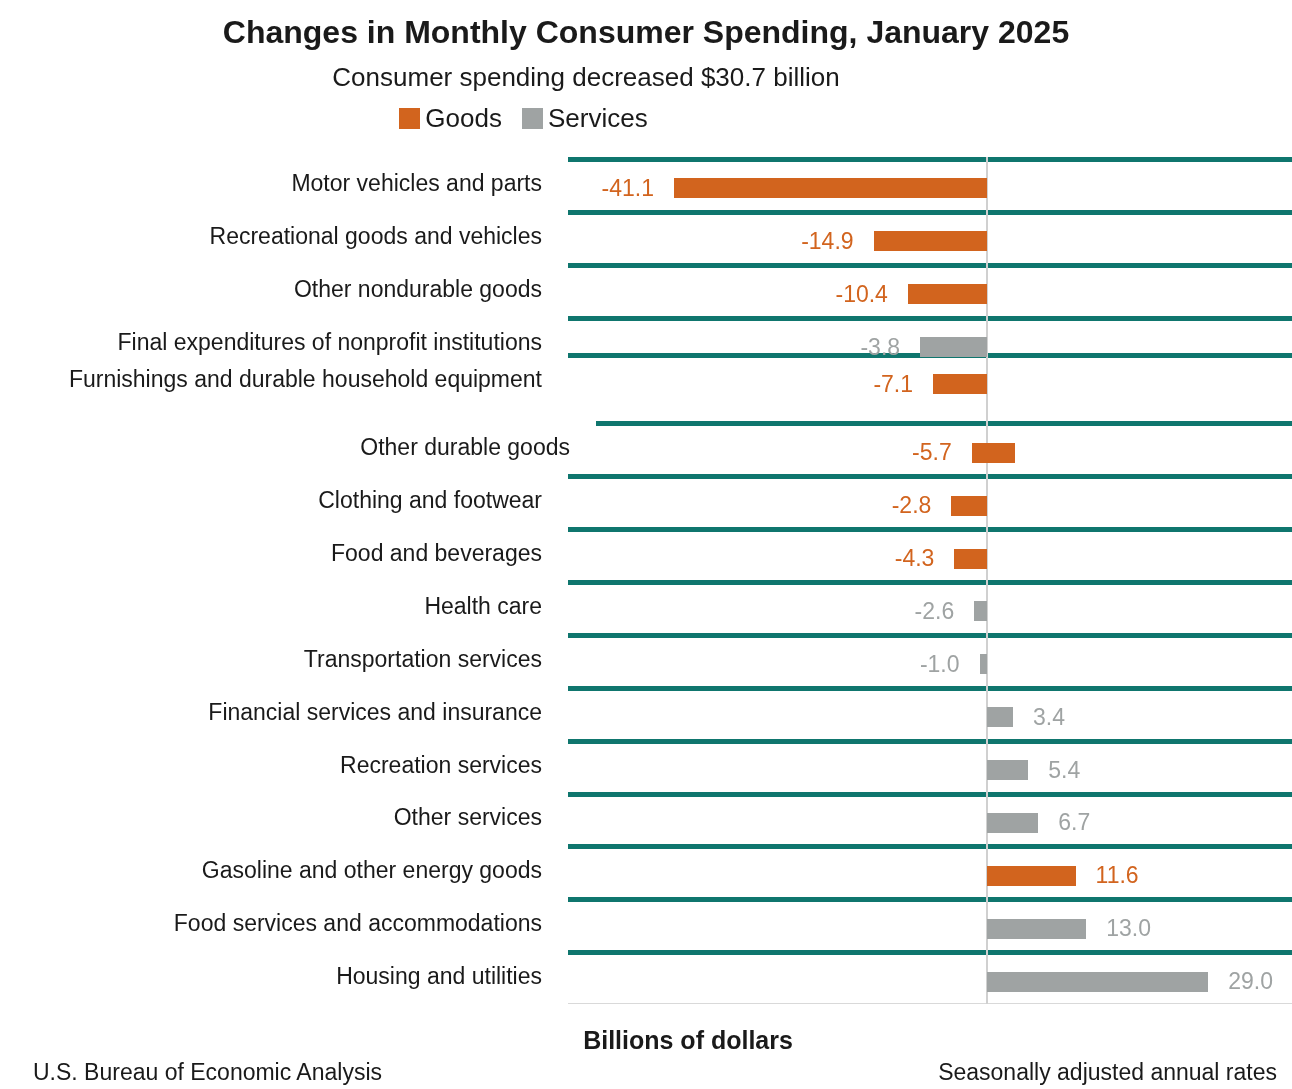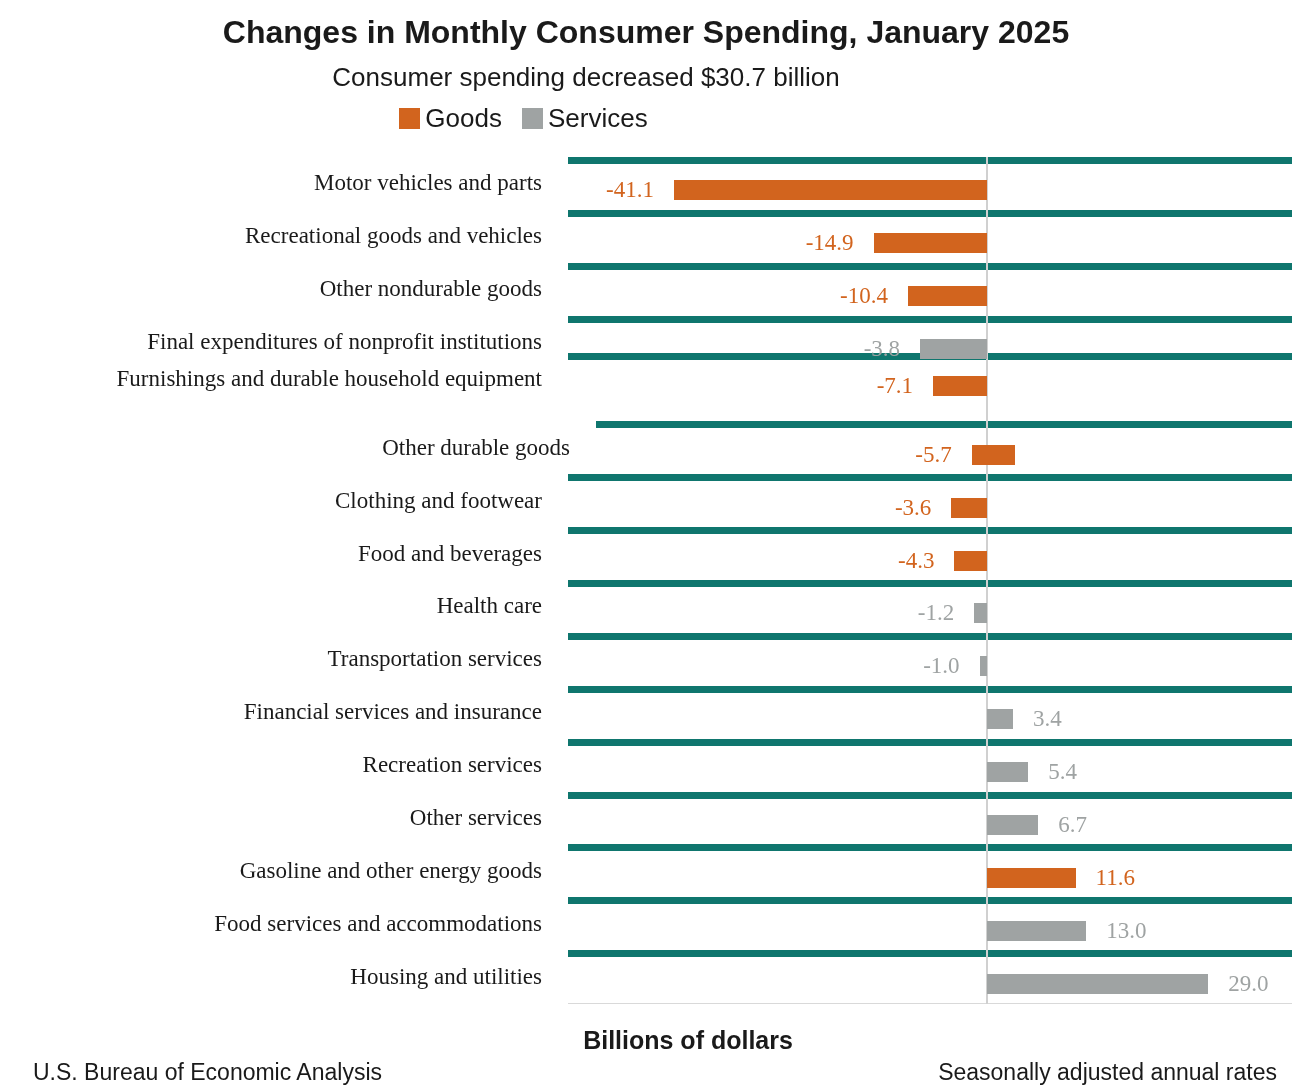--- a/index.html
+++ b/index.html
@@ -23,29 +23,29 @@
   }
   #legend {
     position: absolute; top: 102px; left: 0; width: 1047px; height: 32px;
     display: flex; justify-content: center; align-items: center; gap: 20px;
   }
   .legend-item { display: flex; align-items: center; gap: 5px; font-size: 26px; }
   .legend-swatch { width: 21px; height: 21px; display: inline-block; }
   #chart {
     position: absolute; top: 157px; left: 0; width: 1292px; height: 847px;
   }
-  .row { position: absolute; left: 0; width: 1292px; font-family: Liberation Serif, serif; }
+  .row { position: absolute; left: 0; width: 1292px; }
   .row-label {
     position: absolute; left: 0; top: 0; width: 542px; height: 100%;
     display: flex; align-items: center; justify-content: flex-end;
     font-size: 23px; white-space: nowrap; color: #1a1a1a;
   }
   .plot-cell {
     position: absolute; left: 568px; top: 0; width: 724px; height: 100%;
-    border-top: 7px solid #0f766e;
+    border-top: 5px solid #0f766e;
   }
   .bar { position: absolute; height: 20px; z-index: 2; }
   .bar-value {
     position: absolute; top: 0; height: 100%;
     display: flex; align-items: center;
     font-size: 23px; white-space: nowrap; z-index: 2;
   }
   #zero-line {
     position: absolute; left: 986px; top: 0; width: 2px; height: 847px;
     background: #d0d0d0; z-index: 1;
@@ -125,35 +125,35 @@
       <div class="row-label">Other durable goods</div>
       <div class="plot-cell">
         <div class="bar" style="top: 16.4375px; height: 20px; width: 43.44px; background: rgb(210, 100, 30); left: 375.718px;"></div>
         <div class="bar-value" style="color: rgb(210, 100, 30); right: 368.282px;">-5.7</div>
       </div>
     </div>
     <div class="row" style="top: 317.25px; height: 52.875px;">
       <div class="row-label">Clothing and footwear</div>
       <div class="plot-cell">
         <div class="bar" style="top: 16.4375px; height: 20px; width: 35.8189px; background: rgb(210, 100, 30); left: 383.339px;"></div>
-        <div class="bar-value" style="color: rgb(210, 100, 30); right: 360.661px;">-3.6</div>
+        <div class="bar-value" style="color: rgb(210, 100, 30); right: 360.661px;">-2.8</div>
       </div>
     </div>
     <div class="row" style="top: 370.125px; height: 52.875px;">
       <div class="row-label">Food and beverages</div>
       <div class="plot-cell">
         <div class="bar" style="top: 16.4375px; height: 20px; width: 32.7705px; background: rgb(210, 100, 30); left: 386.387px;"></div>
         <div class="bar-value" style="color: rgb(210, 100, 30); right: 357.613px;">-4.3</div>
       </div>
     </div>
     <div class="row" style="top: 423px; height: 52.875px;">
       <div class="row-label">Health care</div>
       <div class="plot-cell">
         <div class="bar" style="top: 16.4375px; height: 20px; width: 12.9558px; background: rgb(159, 163, 163); left: 406.202px;"></div>
-        <div class="bar-value" style="color: rgb(159, 163, 163); right: 337.798px;">-1.2</div>
+        <div class="bar-value" style="color: rgb(159, 163, 163); right: 337.798px;">-2.6</div>
       </div>
     </div>
     <div class="row" style="top: 475.875px; height: 52.875px;">
       <div class="row-label">Transportation services</div>
       <div class="plot-cell">
         <div class="bar" style="top: 16.4375px; height: 20px; width: 7.62105px; background: rgb(159, 163, 163); left: 411.537px;"></div>
         <div class="bar-value" style="color: rgb(159, 163, 163); right: 332.463px;">-1.0</div>
       </div>
     </div>
     <div class="row" style="top: 528.75px; height: 52.875px; padding-left: 36px;">

